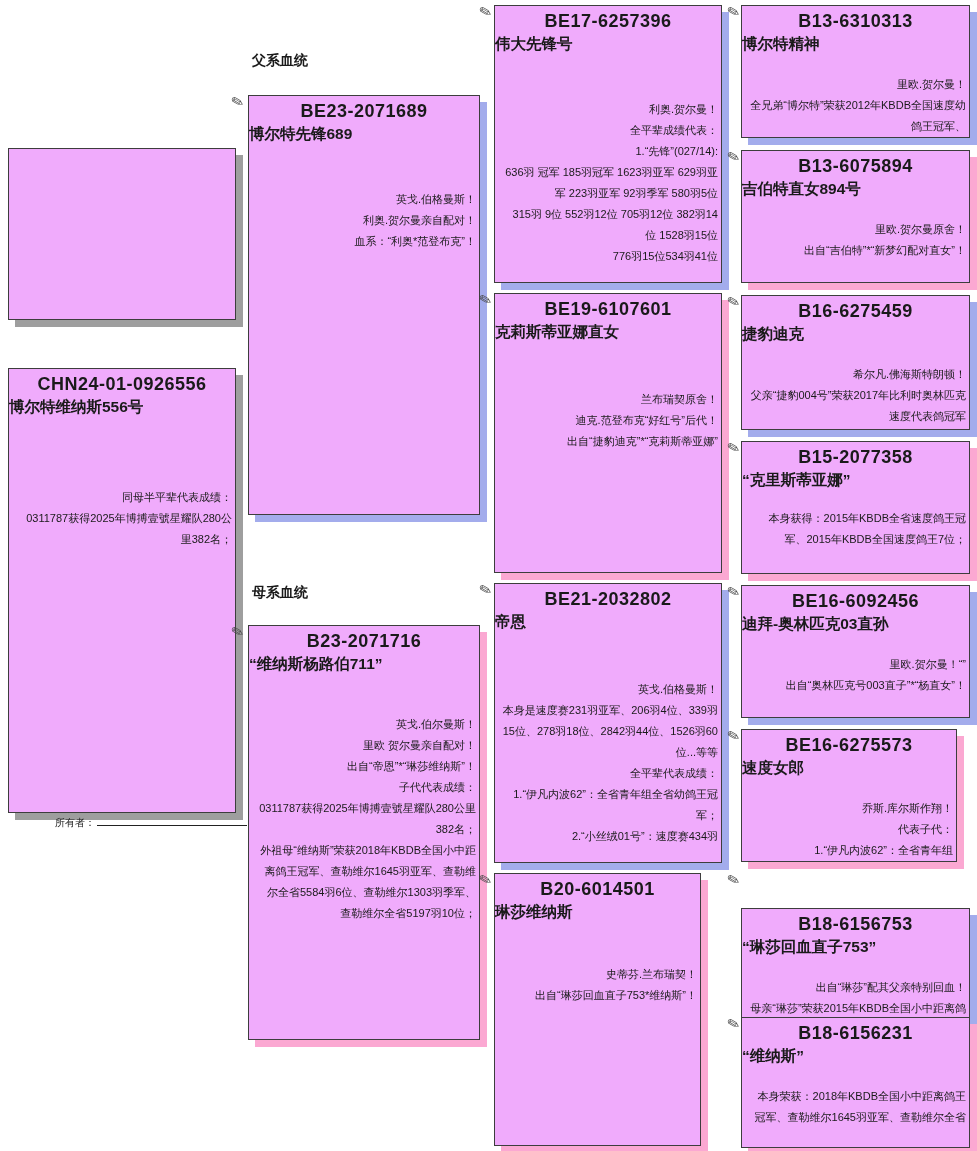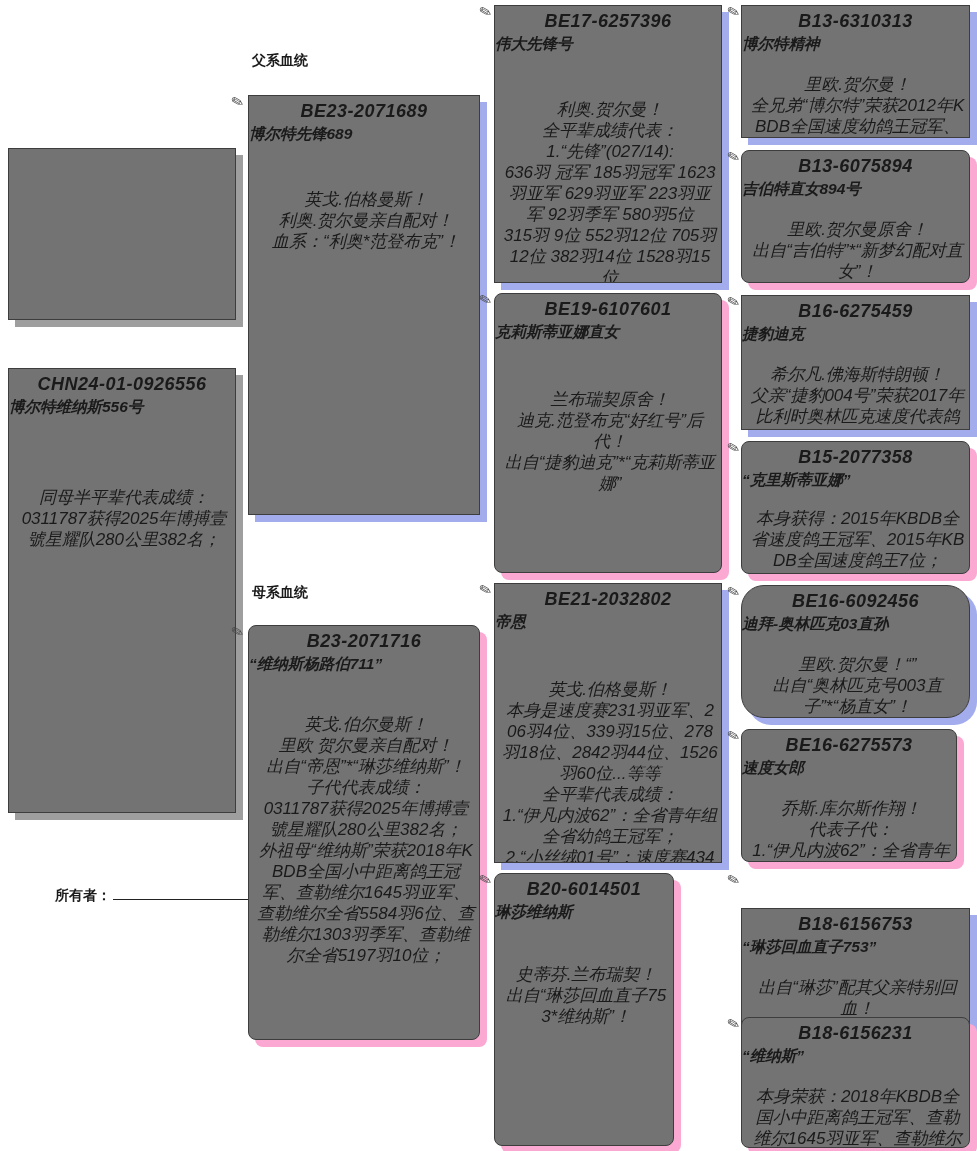--- a/index.html
+++ b/index.html
@@ -9,70 +9,68 @@
     color:#1a1a1a;
   }
   .canvas {
     position:relative;
     width:977px; height:1151px;
     background:#ffffff;
     overflow:hidden;
   }
   .box {
     position:absolute;
-    background:#737373;
+    background:#f0abfc;
     border:1.5px solid #3d3d3d;
     overflow:hidden;
-    font-style:italic;
   }
   .box.male    { box-shadow:7px 7px 0 var(--male,#a3acec); }
-  .box.female  { box-shadow:7px 7px 0 var(--female,#fba8d2);border-radius:8px; }
+  .box.female  { box-shadow:7px 7px 0 var(--female,#fba8d2); }
   .box.neutral { box-shadow:7px 7px 0 var(--neutral,#9e9e9e); }
   .ring {
     margin-top:5px;
     text-align:center;
     font-size:18px;
     font-weight:bold;
     letter-spacing:0.5px;
     white-space:nowrap;
   }
   .pname {
     text-align:left;
     font-size:15.5px;
     font-weight:bold;
     margin-top:2px;
   }
   .body {
     position:absolute;
     left:7px; right:3px;
     top:var(--body-top,68px);
-    font-size:17px;
+    font-size:11px;
     line-height:21px;
     white-space:pre-line;
     word-break:break-all;
-    text-align:center;
+    text-align:right;
   }
   .clip-out {
     position:absolute;
     font-size:15px;
     color:#4a4a4a;
     transform:rotate(-15deg);
     line-height:1;
     z-index:3;
   }
   .branch-label {
     position:absolute;
     font-size:14px;
     font-weight:bold;
   }
   .owner-line {
     position:absolute;
-    left:55px; top:886px;
-    font-size:14px;
-    font-weight:bold;
+    left:55px; top:812px;
+    font-size:10px;
   }
   .owner-blank {
     display:inline-block;
     width:150px;
     border-bottom:1.5px solid #222222;
     height:14px;
     vertical-align:baseline;
     margin-left:2px;
   }
 </style>
@@ -144,21 +142,21 @@
     <div class="ring">BE21-2032802</div>
     <div class="pname">帝恩</div>
     <div class="body">英戈.伯格曼斯！
 本身是速度赛231羽亚军、206羽4位、339羽15位、278羽18位、2842羽44位、1526羽60位...等等
 全平辈代表成绩：
 1.“伊凡内波62”：全省青年组全省幼鸽王冠军；
 2.“小丝绒01号”：速度赛434羽</div>
   </div>
 
   <span class="clip-out" style="left:479px;top:872px;">✎</span>
-  <div class="box female" style="left:494px;top:873px;width:180px;height:273px;--body-top:90px;">
+  <div class="box female" style="left:494px;top:873px;width:207px;height:273px;--body-top:90px;">
     <div class="ring">B20-6014501</div>
     <div class="pname">琳莎维纳斯</div>
     <div class="body">史蒂芬.兰布瑞契！
 出自“琳莎回血直子753*维纳斯”！</div>
   </div>
 
   <span class="clip-out" style="left:727px;top:4px;">✎</span>
   <div class="box male" style="left:741px;top:5px;width:229px;height:133px;--body-top:68px;">
     <div class="ring">B13-6310313</div>
     <div class="pname">博尔特精神</div>
@@ -183,21 +181,21 @@
   </div>
 
   <span class="clip-out" style="left:727px;top:440px;">✎</span>
   <div class="box female" style="left:741px;top:441px;width:229px;height:133px;--body-top:66px;">
     <div class="ring">B15-2077358</div>
     <div class="pname">“克里斯蒂亚娜”</div>
     <div class="body">本身获得：2015年KBDB全省速度鸽王冠军、2015年KBDB全国速度鸽王7位；</div>
   </div>
 
   <span class="clip-out" style="left:727px;top:584px;">✎</span>
-  <div class="box male" style="left:741px;top:585px;width:229px;height:133px;border-radius:23px;--body-top:68px;">
+  <div class="box male" style="left:741px;top:585px;width:229px;height:133px;--body-top:68px;">
     <div class="ring">BE16-6092456</div>
     <div class="pname">迪拜-奥林匹克03直孙</div>
     <div class="body">里欧.贺尔曼！“”
 出自“奥林匹克号003直子”*“杨直女”！</div>
   </div>
 
   <span class="clip-out" style="left:727px;top:728px;">✎</span>
   <div class="box female" style="left:741px;top:729px;width:216px;height:133px;--body-top:68px;">
     <div class="ring">BE16-6275573</div>
     <div class="pname">速度女郎</div>

